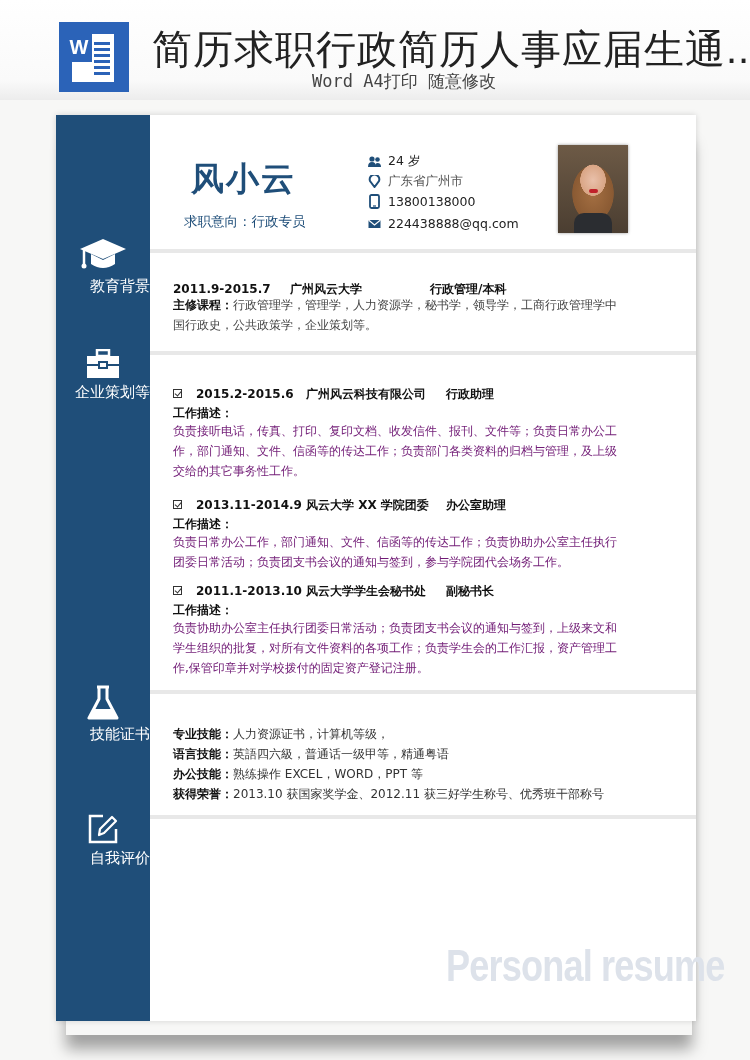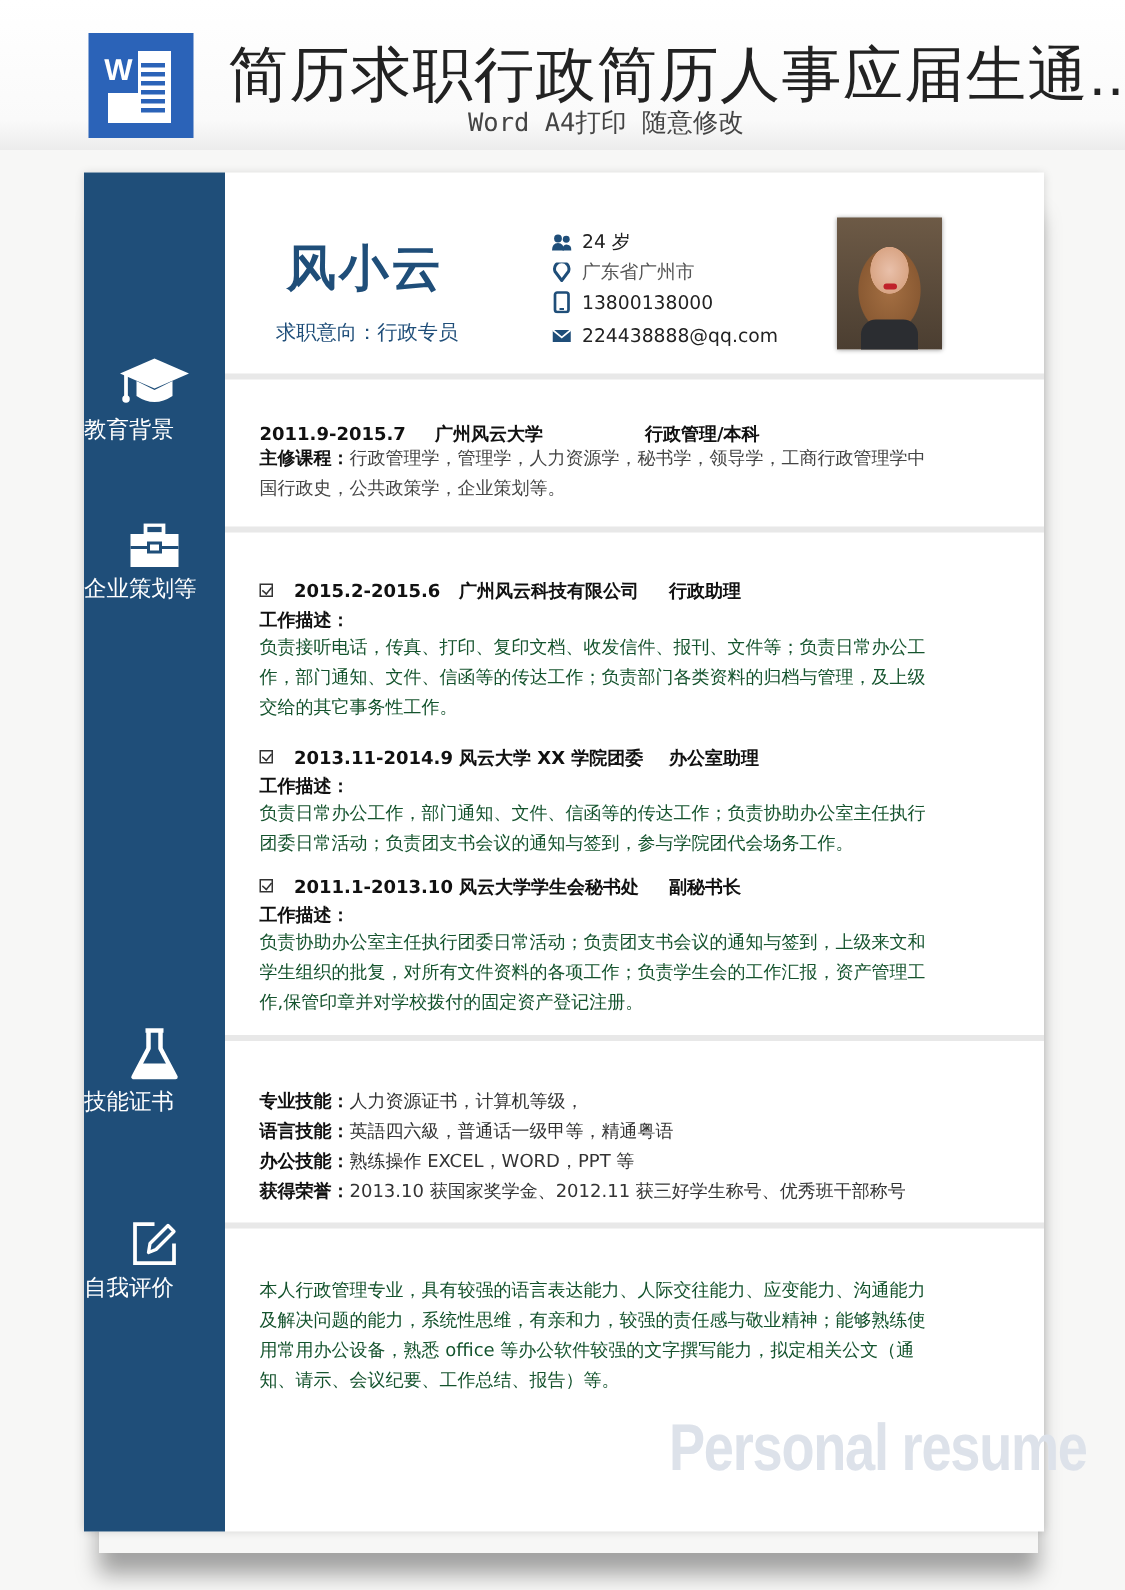--- a/index.html
+++ b/index.html
@@ -23,40 +23,40 @@
     letter-spacing: 1px; white-space: nowrap; font-family: Liberation Sans, sans-serif; }
   .banner-sub { position: absolute; left: 312px; top: 70px; font-size: 17px; color: #444;
     font-family: "DejaVu Sans Mono", monospace; white-space: nowrap; }
 
   
   .page-shadow { position: absolute; left: 66px; top: 130px; width: 626px; height: 905px;
     box-shadow: 0 14px 14px rgba(0,0,0,0.35); }
   .page { position: absolute; left: 56px; top: 115px; width: 640px; height: 906px; background: #fff;
     box-shadow: 0 0 6px rgba(0,0,0,0.15); }
   .sidebar { position: absolute; left: 0; top: 0; width: 94px; height: 906px; background: #1f4e79; }
-  .side-item { position: absolute; left: 0; width: 94px; text-align: left; color: #fff; }
+  .side-item { position: absolute; left: 0; width: 94px; text-align: right; color: #fff; }
   .side-item svg { display: block; margin: 0 auto 4px auto; }
   .side-label { font-size: 15px; color: #fff; }
 
   .hrule { position: absolute; left: 94px; width: 546px; height: 4px; background: #e8e8e8; }
   .name { position: absolute; left: 135px; top: 42px; font-size: 33px; font-weight: bold; color: #1f4e79; letter-spacing: 2px; }
   .intent { position: absolute; left: 128px; top: 98px; font-size: 13.5px; color: #1f4e79; }
   .info { position: absolute; left: 312px; font-size: 12.5px; color: #222; display: flex; align-items: center; }
   .info svg { margin-right: 7px; }
   .photo { position: absolute; left: 502px; top: 30px; width: 70px; height: 88px;
     background: radial-gradient(ellipse 18px 22px at 50% 40%, #e9c0aa 0%, #d9a585 70%, transparent 72%),
                 radial-gradient(ellipse 34px 46px at 50% 55%, #a46f42 0%, #8a5a33 60%, transparent 62%),
                 linear-gradient(#6d5a46, #4b3e31);
     box-shadow: 0 0 3px rgba(0,0,0,0.4); overflow: hidden; }
   .photo .lips { position: absolute; left: 31px; top: 44px; width: 9px; height: 4px; background: #c0222a; border-radius: 3px; }
   .photo .body { position: absolute; left: 16px; top: 68px; width: 38px; height: 22px; background: #2b2d31; border-radius: 10px 10px 0 0; }
 
   .row { position: absolute; left: 117px; white-space: nowrap; font-size: 12px; color: #333; }
   .b { font-weight: bold; color: #111; }
-  .para { position: absolute; left: 117px; width: 445px; font-size: 12px; color: #14532d; line-height: 20px; }
+  .para { position: absolute; left: 117px; width: 445px; font-size: 12px; color: #701a75; line-height: 20px; }
   .chk { display: inline-block; width: 9px; height: 9px; border: 1px solid #333; margin-right: 14px; position: relative; top: 0px; }
   .chk::after { content: ""; position: absolute; left: 2px; top: 0px; width: 3px; height: 5px;
     border-right: 1.3px solid #333; border-bottom: 1.3px solid #333; transform: rotate(40deg); }
   .watermark { position: absolute; left: 390px; top: 826px; font-family: "Liberation Sans", sans-serif;
     font-weight: bold; font-size: 44px; color: #dde2ea; letter-spacing: -1px; transform: scaleX(0.82);
     transform-origin: left top; white-space: nowrap; }
 </style>
 </head>
 <body>
 
@@ -186,16 +186,15 @@
 
   <div class="hrule" style="top:575px"></div>
 
   <div class="row" style="top:611px"><span class="b">专业技能：</span><span>人力资源证书，计算机等级，</span></div>
   <div class="row" style="top:631px"><span class="b">语言技能：</span><span>英語四六級，普通话一级甲等，精通粤语</span></div>
   <div class="row" style="top:651px"><span class="b">办公技能：</span><span>熟练操作 EXCEL，WORD，PPT 等</span></div>
   <div class="row" style="top:671px"><span class="b">获得荣誉：</span><span>2013.10 获国家奖学金、2012.11 获三好学生称号、优秀班干部称号</span></div>
 
   <div class="hrule" style="top:700px"></div>
 
-  <div class="para" style="top:735px">本人行政管理专业，具有较强的语言表达能力、人际交往能力、应变能力、沟通能力及解决问题的能力，系统性思维，有亲和力，较强的责任感与敬业精神；能够熟练使用常用办公设备，熟悉 office 等办公软件较强的文字撰写能力，拟定相关公文（通知、请示、会议纪要、工作总结、报告）等。</div>
 
   <div class="watermark">Personal resume</div>
 </div>
 
 </body></html>

